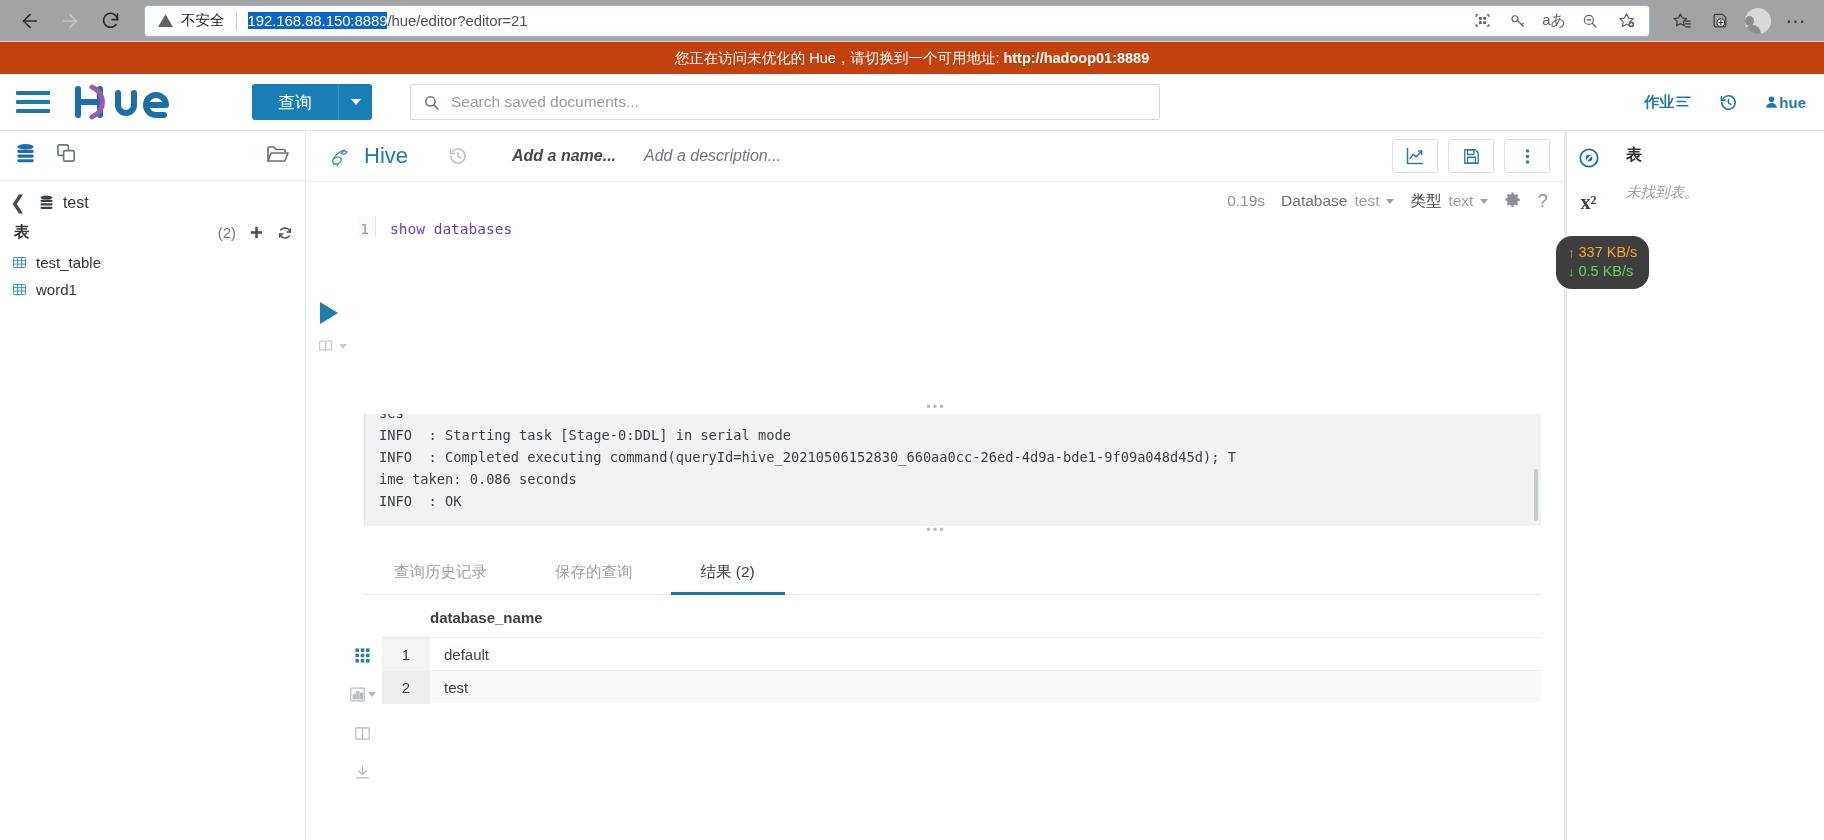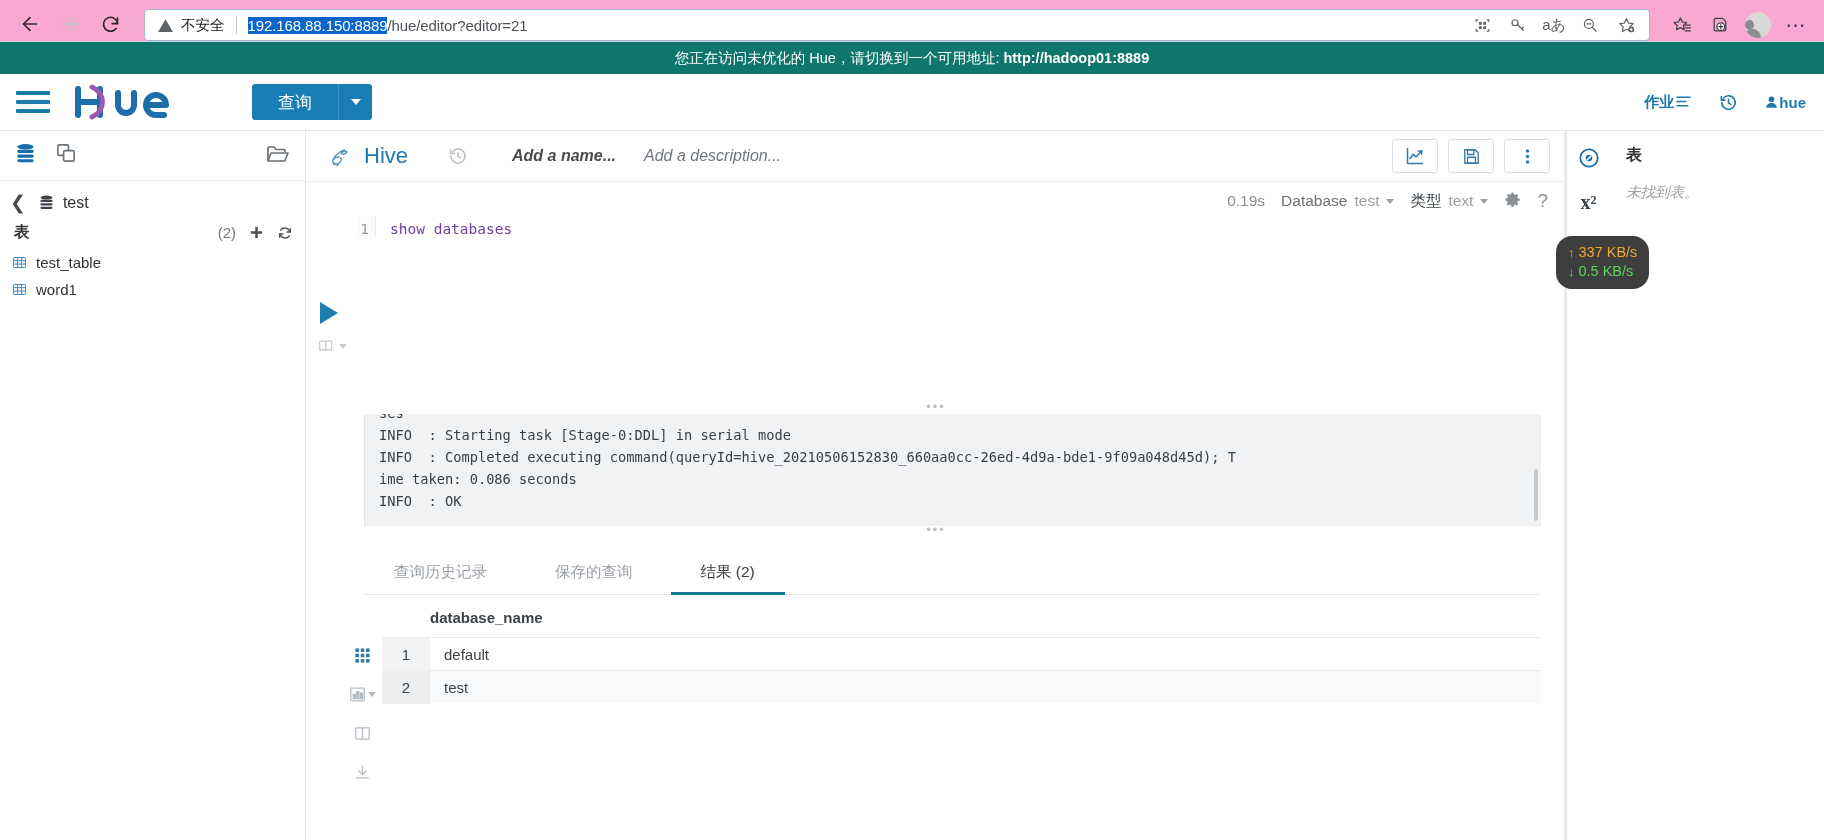--- a/index.html
+++ b/index.html
@@ -7,23 +7,23 @@
     margin: 0; padding: 0;
     width: 1824px; height: 840px;
     overflow: hidden;
     font-family: "Liberation Sans", sans-serif;
     background: #ffffff;
   }
 
   
   .browser-bar {
     height: 42px;
-    background: #f9a8d4;
+    background: #a3a3a3;
     display: flex;
-    align-items: flex-end;
+    align-items: center;
     padding: 0 10px;
     border-bottom: 1px solid #cfd6dd;
   }
   .nav-btn {
     width: 40px; height: 34px;
     display: flex; align-items: center; justify-content: center;
     color: #2b2b2b;
     flex: none;
   }
   .nav-btn.disabled { color: #c4c4c4; }
@@ -84,21 +84,21 @@
     display: flex; align-items: flex-end; justify-content: center;
     overflow: hidden;
   }
   .avatar-head { width: 10px; height:10px; border-radius:50%; background:#8d8d8d; position:relative; top:-8px;}
   .avatar-body { width: 18px; height: 9px; border-radius: 9px 9px 0 0; background:#8d8d8d; position:relative; left:-10px; top:0px;}
   .dots-btn { font-size: 20px; color:#3c4043; letter-spacing:1px; }
 
   
   .hue-banner {
     height: 32px;
-    background: #0f766e;
+    background: #c2410c;
     color: #ffffff;
     display: flex;
     align-items: center;
     justify-content: center;
     font-size: 14.5px;
   }
   .hue-banner b { font-weight: bold; margin-left: 4px; }
 
   
   .hue-header {
@@ -528,20 +528,27 @@
     </svg>
   </div>
 
   <div class="query-btn-group">
     <div class="query-btn">查询</div>
     <div class="query-caret">
       <div class="caret-down"></div>
     </div>
   </div>
 
+  <div class="search-box">
+    <svg width="17" height="17" viewBox="0 0 24 24" fill="none" stroke="#6c757d" stroke-width="2.2" stroke-linecap="round">
+        <circle cx="10.5" cy="10.5" r="6.5"></circle>
+        <path d="M15.5 15.5L21 21"></path>
+      </svg>
+    <span>Search saved documents...</span>
+  </div>
 
   <div class="header-right">
     <div class="hr-item">
       <span>作业</span>
       <svg width="19" height="17" viewBox="0 0 24 24" fill="none" stroke="#1a7aab" stroke-width="2.4" stroke-linecap="round">
           <path d="M3 6h18M3 12h12M3 18h15"></path>
         </svg>
     </div>
     <div class="hr-item">
       <svg width="19" height="19" viewBox="0 0 24 24" fill="none" stroke="#1a7aab" stroke-width="2" stroke-linecap="round">

